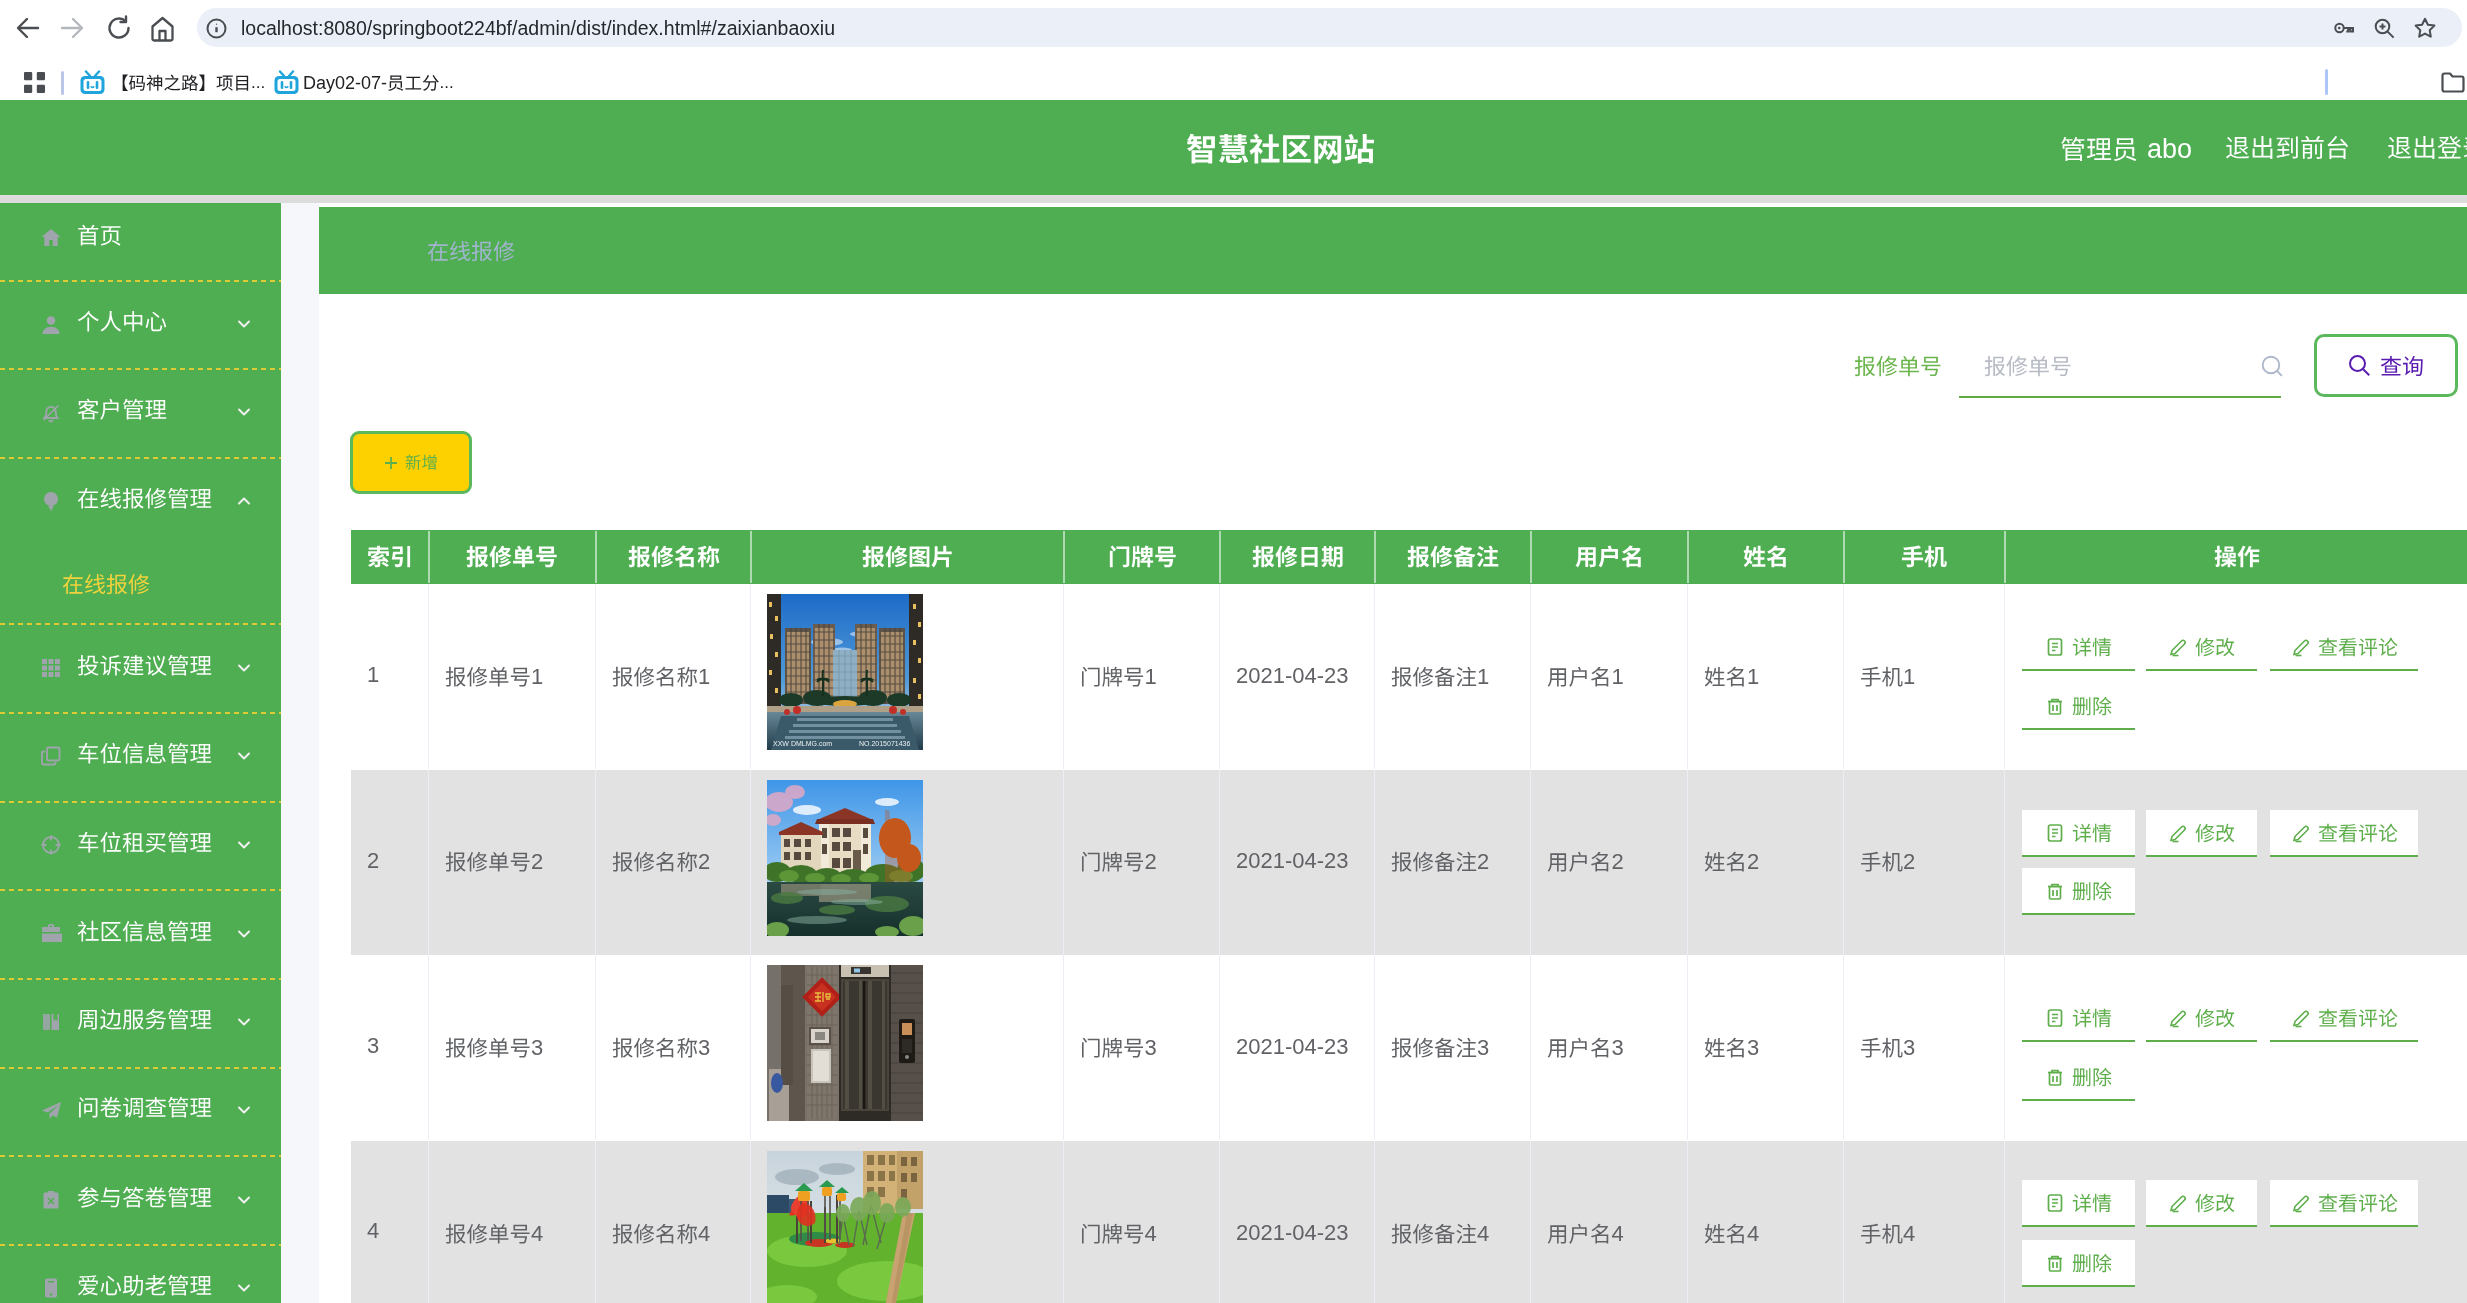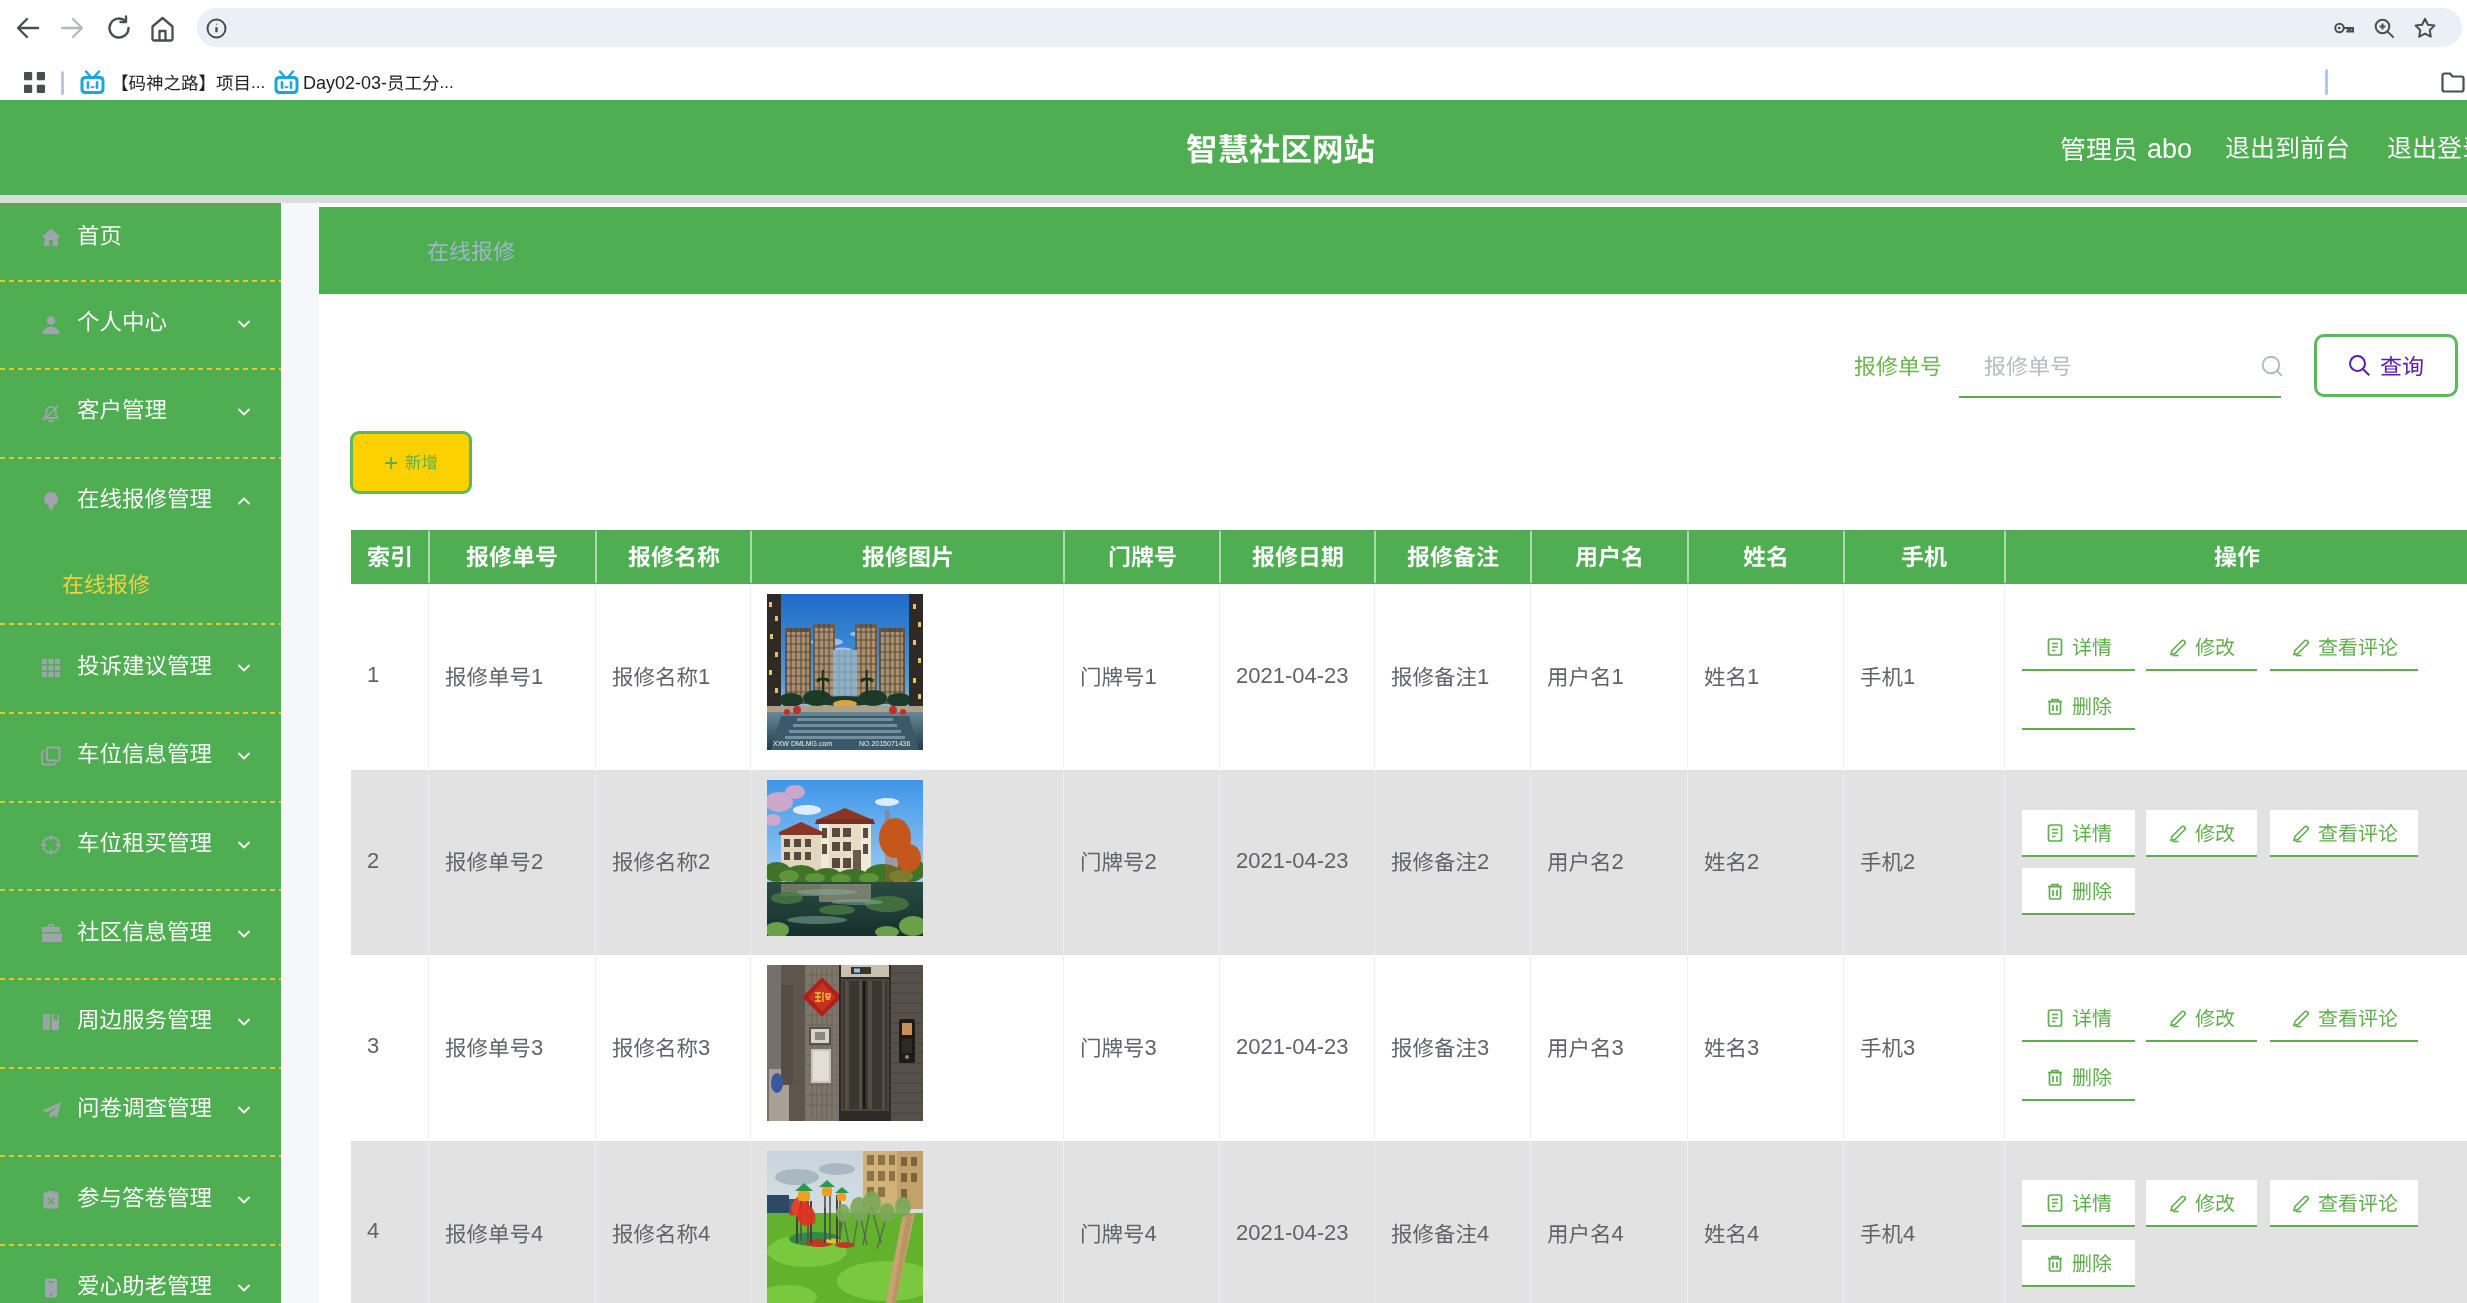--- a/index.html
+++ b/index.html
@@ -22,20 +22,21 @@
     <svg class="abs" style="left:148px;top:14px" width="29" height="29" viewBox="0 0 29 29" fill="none" stroke="#4a4d51" stroke-width="2.3" stroke-linejoin="round">
       <path d="M4.5 12.5L14.5 4l10 8.5V25a1.5 1.5 0 0 1-1.5 1.5H6a1.5 1.5 0 0 1-1.5-1.5z"></path>
       <path d="M11.5 26v-9h6v9"></path>
     </svg>
     <div class="abs" style="left:197px;top:8px;width:2265px;height:39px;border-radius:20px;background:#ebeff8"></div>
     <svg class="abs" style="left:206px;top:18px" width="21" height="21" viewBox="0 0 21 21" fill="none" stroke="#4a4d51" stroke-width="2">
       <circle cx="10.5" cy="10.5" r="9"></circle>
       <path d="M10.5 9.2v5" stroke-width="2.4"></path>
       <circle cx="10.5" cy="6.2" r="0.6" fill="#4a4d51" stroke="none"></circle>
     </svg>
+    <div class="abs" style="left:241px;top:17px;font-size:19.5px;letter-spacing:0px;color:#24282c">localhost:8080/springboot224bf/admin/dist/index.html#/zaixianbaoxiu</div>
     <svg class="abs" style="left:2332px;top:17px" width="24" height="24" viewBox="0 0 24 24" fill="none" stroke="#4a4d51" stroke-width="2">
       <circle cx="7.5" cy="11" r="4.2"></circle>
       <circle cx="7.2" cy="11" r="1.3" fill="#4a4d51" stroke="none"></circle>
       <path d="M11.7 11h9.3v3.6h-2.6v-2.2h-2.2v2.2h-1.9"></path>
     </svg>
     <svg class="abs" style="left:2372px;top:16px" width="25" height="25" viewBox="0 0 25 25" fill="none" stroke="#4a4d51" stroke-width="2">
       <circle cx="10.5" cy="10.5" r="6.8"></circle>
       <path d="M15.6 15.6l6 6"></path>
       <path d="M7.5 10.5h6M10.5 7.5v6"></path>
     </svg>
@@ -70,21 +71,21 @@
       <span style="font-size:17px;color:#202124">...</span>
     </div>
     <svg class="abs" style="left:274px;top:70px" width="25" height="26" viewBox="0 0 25 26" fill="#1fa5dc">
       <path d="M6 1.5l4 4.5M19 1.5l-4 4.5" stroke="#1fa5dc" stroke-width="2.4" stroke-linecap="round" fill="none"></path>
       <rect x="0.5" y="6" width="24" height="18" rx="4.5"></rect>
       <rect x="3.5" y="9" width="18" height="12" rx="2.5" fill="#fff"></rect>
       <path d="M8 12.2v5.6M17 12.2v5.6" stroke="#1fa5dc" stroke-width="2.6" stroke-linecap="round"></path>
       <path d="M11.2 16.8c.8 1 1.8 1 2.6 0" stroke="#1fa5dc" stroke-width="1.6" fill="none" stroke-linecap="round"></path>
     </svg>
     <div class="abs row" style="left:303px;top:70px;height:26px">
-      <span style="font-size:18px;color:#202124">Day02-03-</span>
+      <span style="font-size:18px;color:#202124">Day02-07-</span>
       <svg width="52.5" height="17.5" viewBox="0 0 52.5 17.5" fill="#202124" xmlns="http://www.w3.org/2000/svg">
         <use href="#q8" transform="translate(0.0,15.4) scale(0.0175,-0.0175)"></use>
         <use href="#q9" transform="translate(17.5,15.4) scale(0.0175,-0.0175)"></use>
         <use href="#q10" transform="translate(35.0,15.4) scale(0.0175,-0.0175)"></use>
       </svg>
       <span style="font-size:17px;color:#202124">...</span>
     </div>
     <div class="abs" style="left:2325px;top:69px;width:3px;height:26px;background:#aec6f5;border-radius:2px"></div>
     <svg class="abs" style="left:2441px;top:71px" width="24" height="22" viewBox="0 0 24 22" fill="none" stroke="#4a4d51" stroke-width="2.2" stroke-linejoin="round">
       <path d="M1.5 4.5a2 2 0 0 1 2-2h5.5l2.5 3h9a2 2 0 0 1 2 2v11a2 2 0 0 1-2 2h-17a2 2 0 0 1-2-2z"></path>

